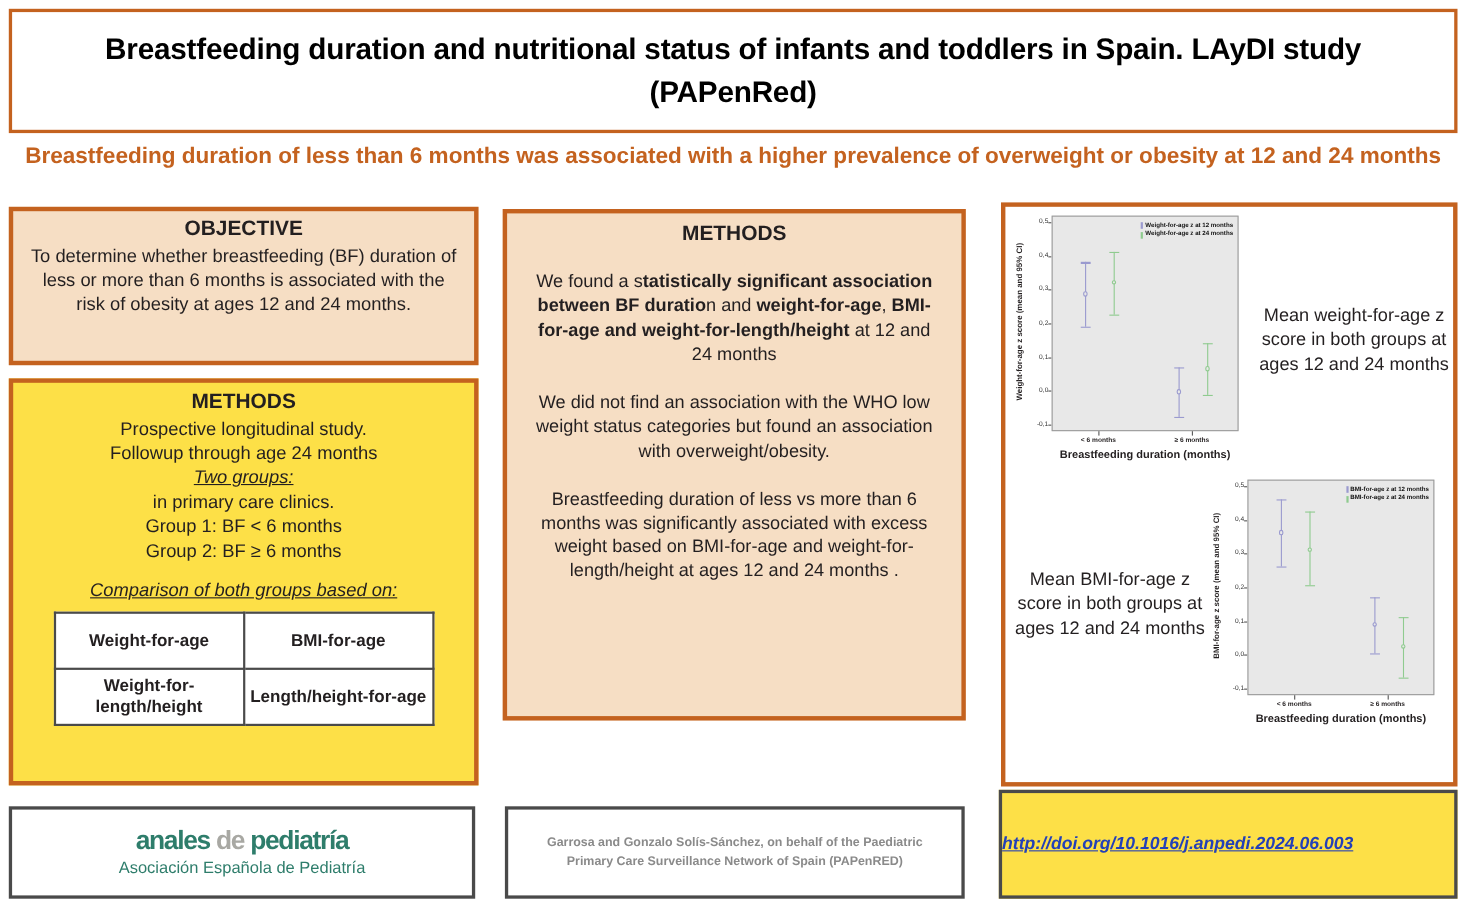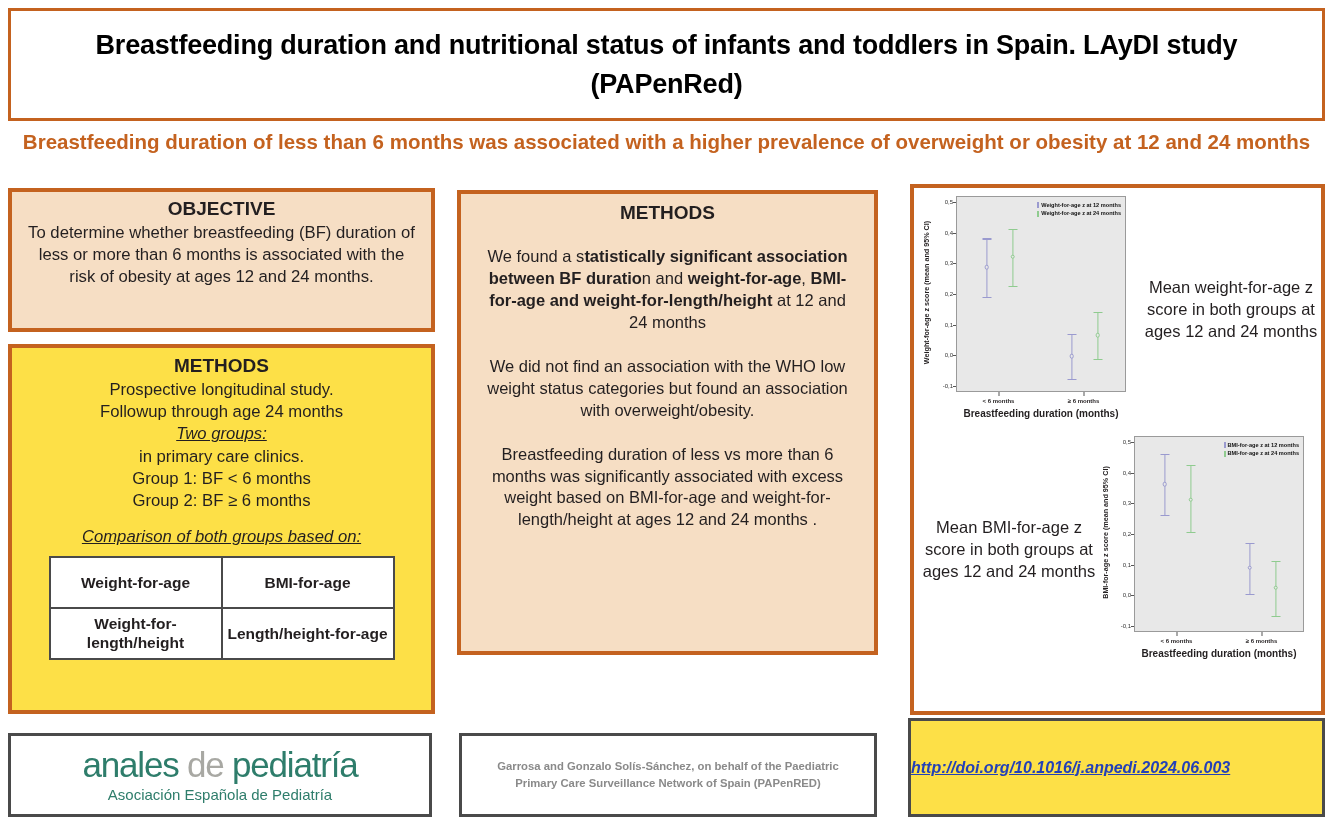--- a/index.html
+++ b/index.html
@@ -133,21 +133,21 @@
     position: absolute; left: 22px; top: 212px; width: 170px; text-align: center;
     font-size: 10px; font-weight: bold; color: #231f20; white-space: nowrap;
   }
 
   
   .footer-logo {
     position: absolute; left: 8px; top: 733px; width: 424px; height: 84px;
     border: 3px solid #4a4a4a; background: #fff;
     display: flex; flex-direction: column; align-items: center; justify-content: center;
   }
-  .logo-main { font-size: 35px; font-weight: normal; letter-spacing: -1.2px; line-height: 1; }
+  .logo-main { font-size: 24px; font-weight: bold; letter-spacing: -1.2px; line-height: 1; }
   .logo-green { color: #2E7D6B; }
   .logo-grey { color: #A8A8A3; }
   .logo-sub { font-size: 15px; color: #2E7D6B; margin-top: 4px; }
 
   .footer-authors {
     position: absolute; left: 459px; top: 733px; width: 418px; height: 84px;
     border: 3px solid #4a4a4a; background: #fff;
     display: flex; align-items: center; justify-content: center; padding: 18px 16px;
   }
   .authors-text {

